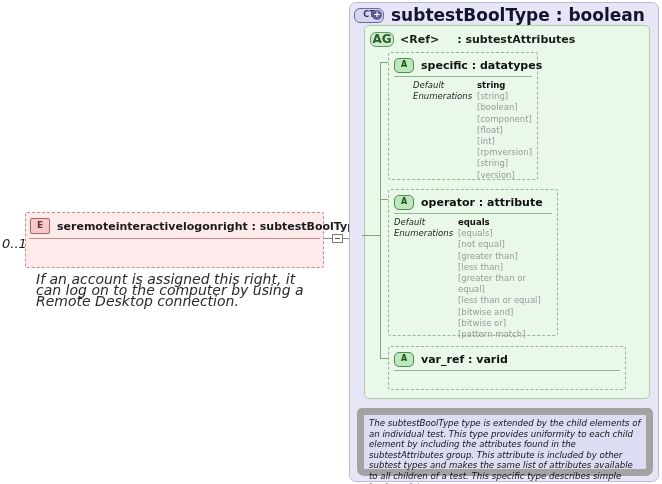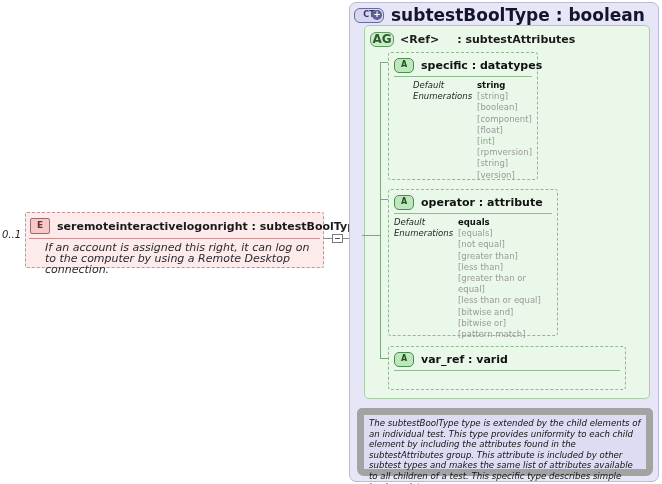--- a/index.html
+++ b/index.html
@@ -58,31 +58,32 @@
     font-weight: bold;
     color: #1a1a1a;
     white-space: nowrap;
   }
   .elem-sep {
     height: 1px;
     background: #c98f8f;
     margin: 1px 3px 0 3px;
   }
   .elem-desc {
-    font-size: 11px;
+    font-size: 14px;
     font-style: italic;
     color: #2a2a2a;
     line-height: 11px;
-    padding: 3px 6px 0 19px;
+    padding: 3px 6px 0 10px;
+    margin-top: 32px;
   }
   .cardinality {
     position: absolute;
     left: 2px;
-    top: 229px;
-    font-size: 10px;
+    top: 236px;
+    font-size: 13px;
     font-style: italic;
     color: #222;
   }
 
   
   .connector-line {
     position: absolute;
     background: #8a8a8a;
   }
   .collapse-box {

